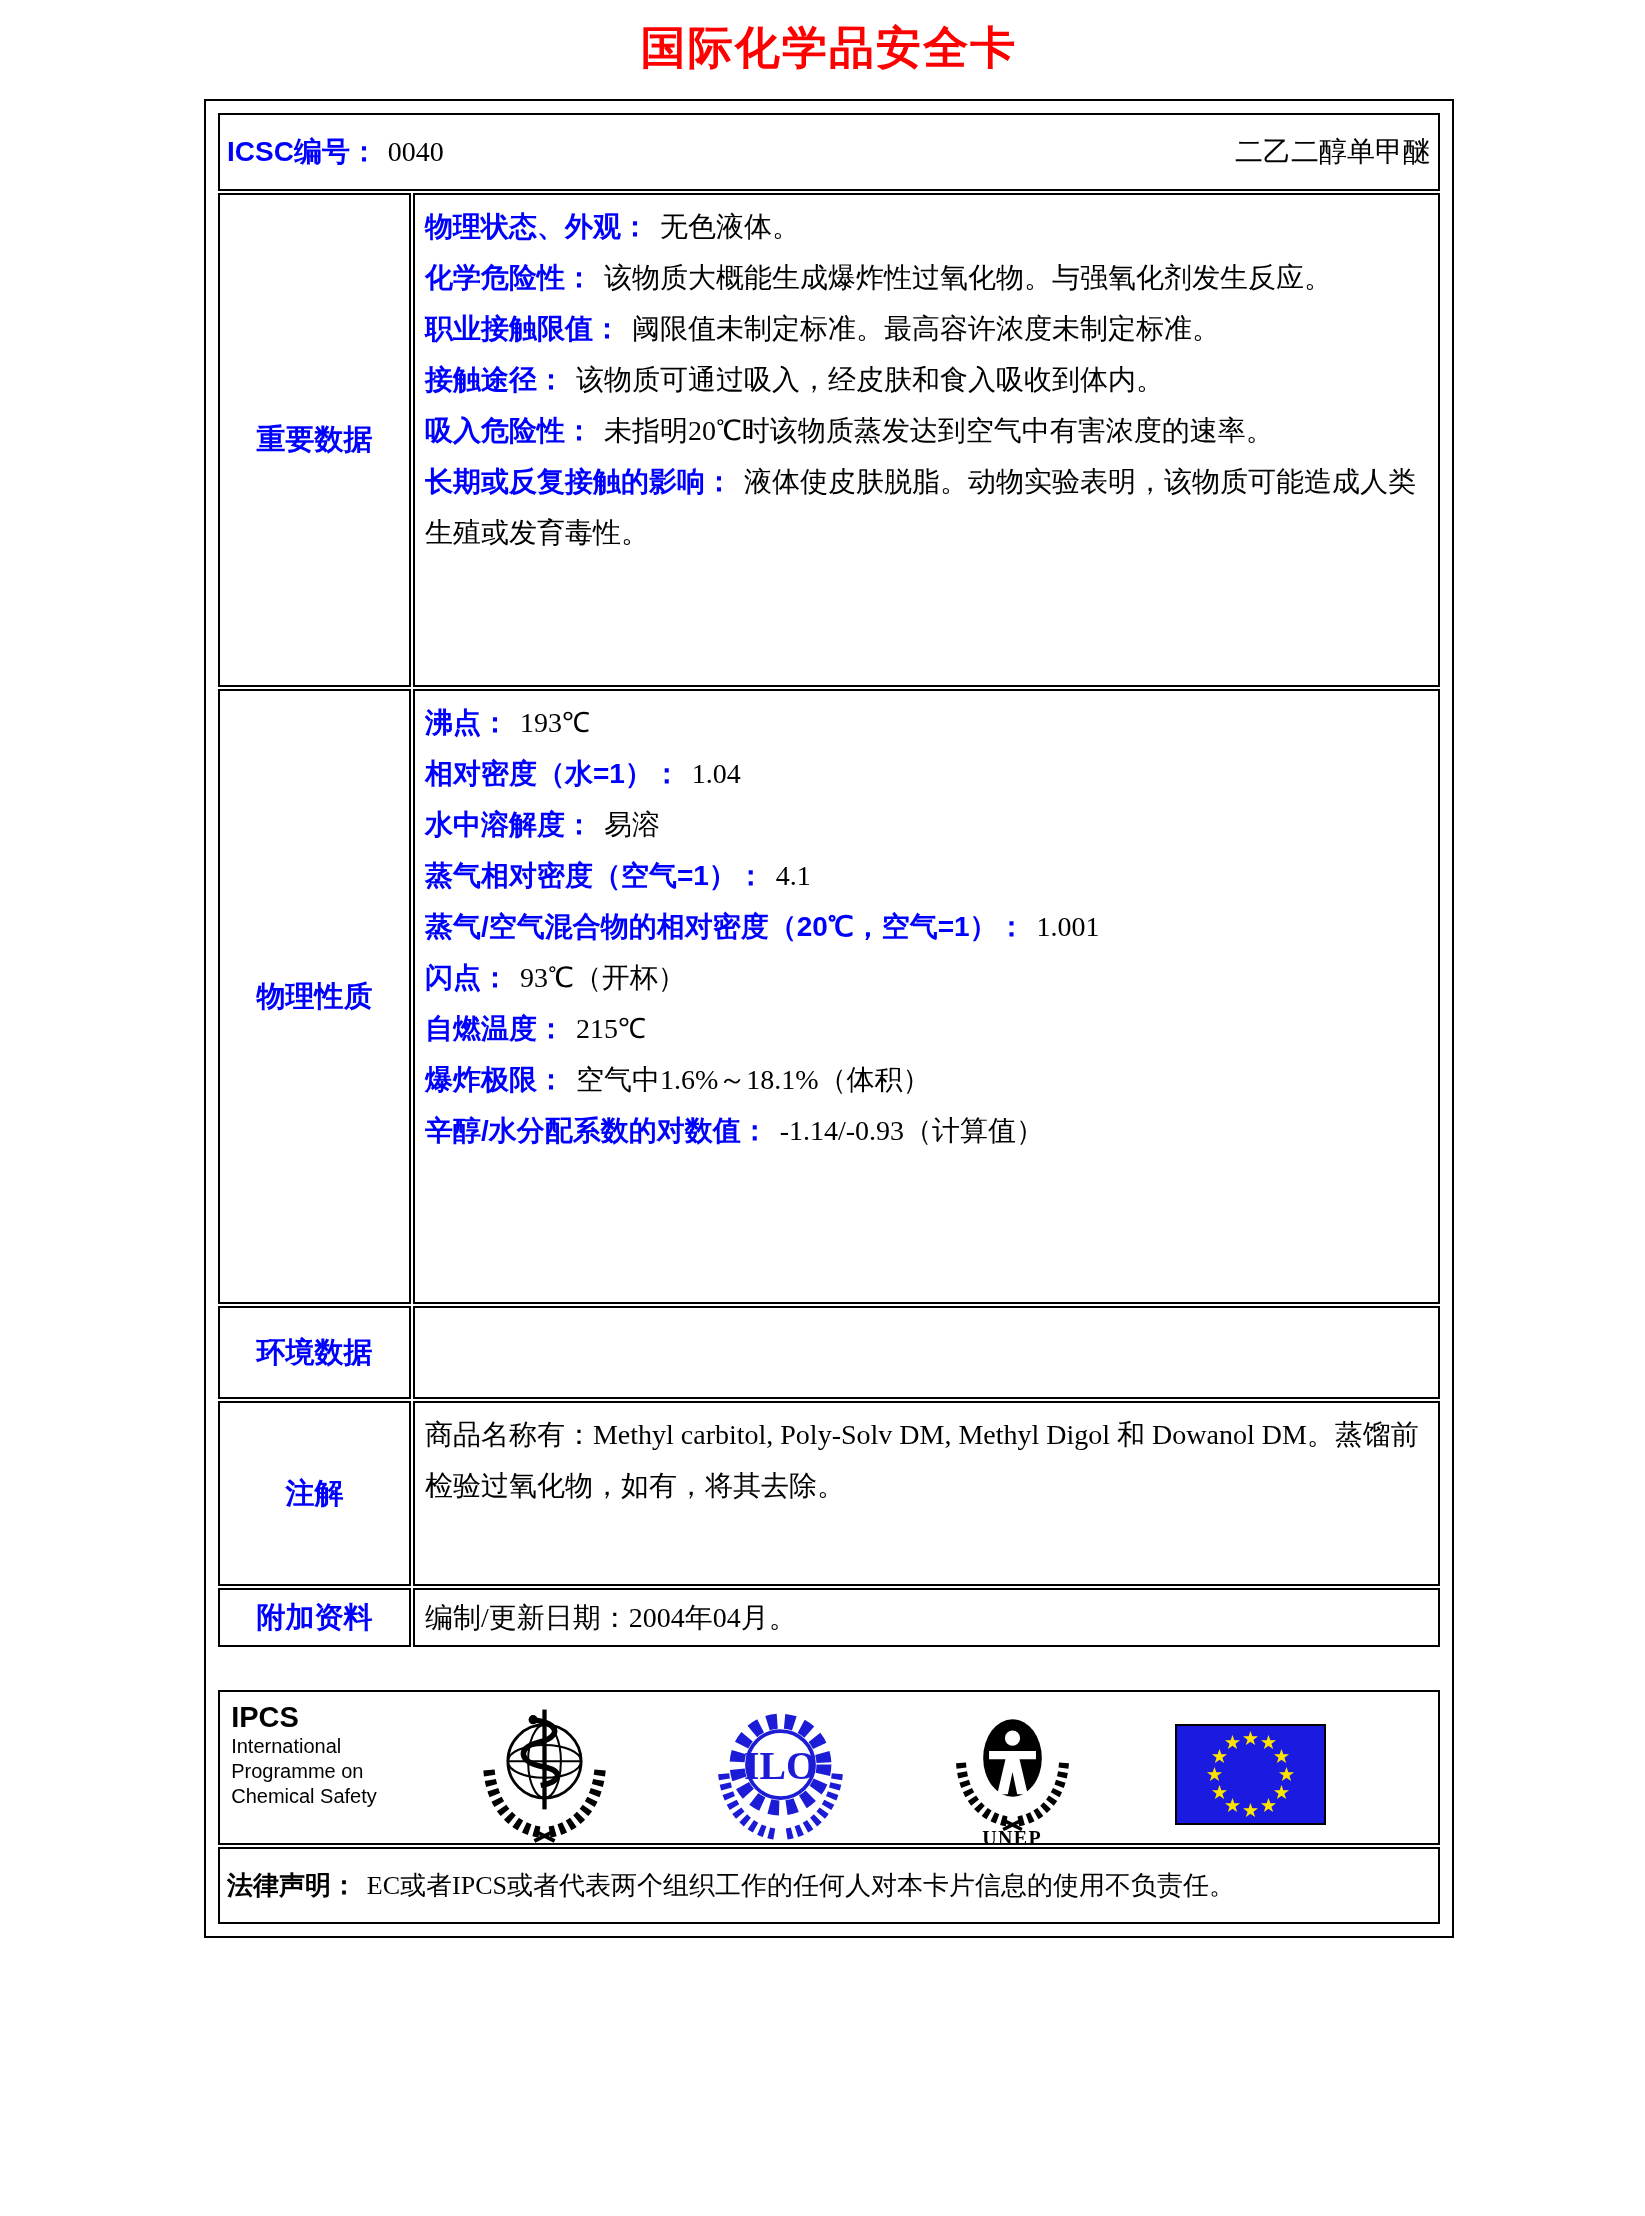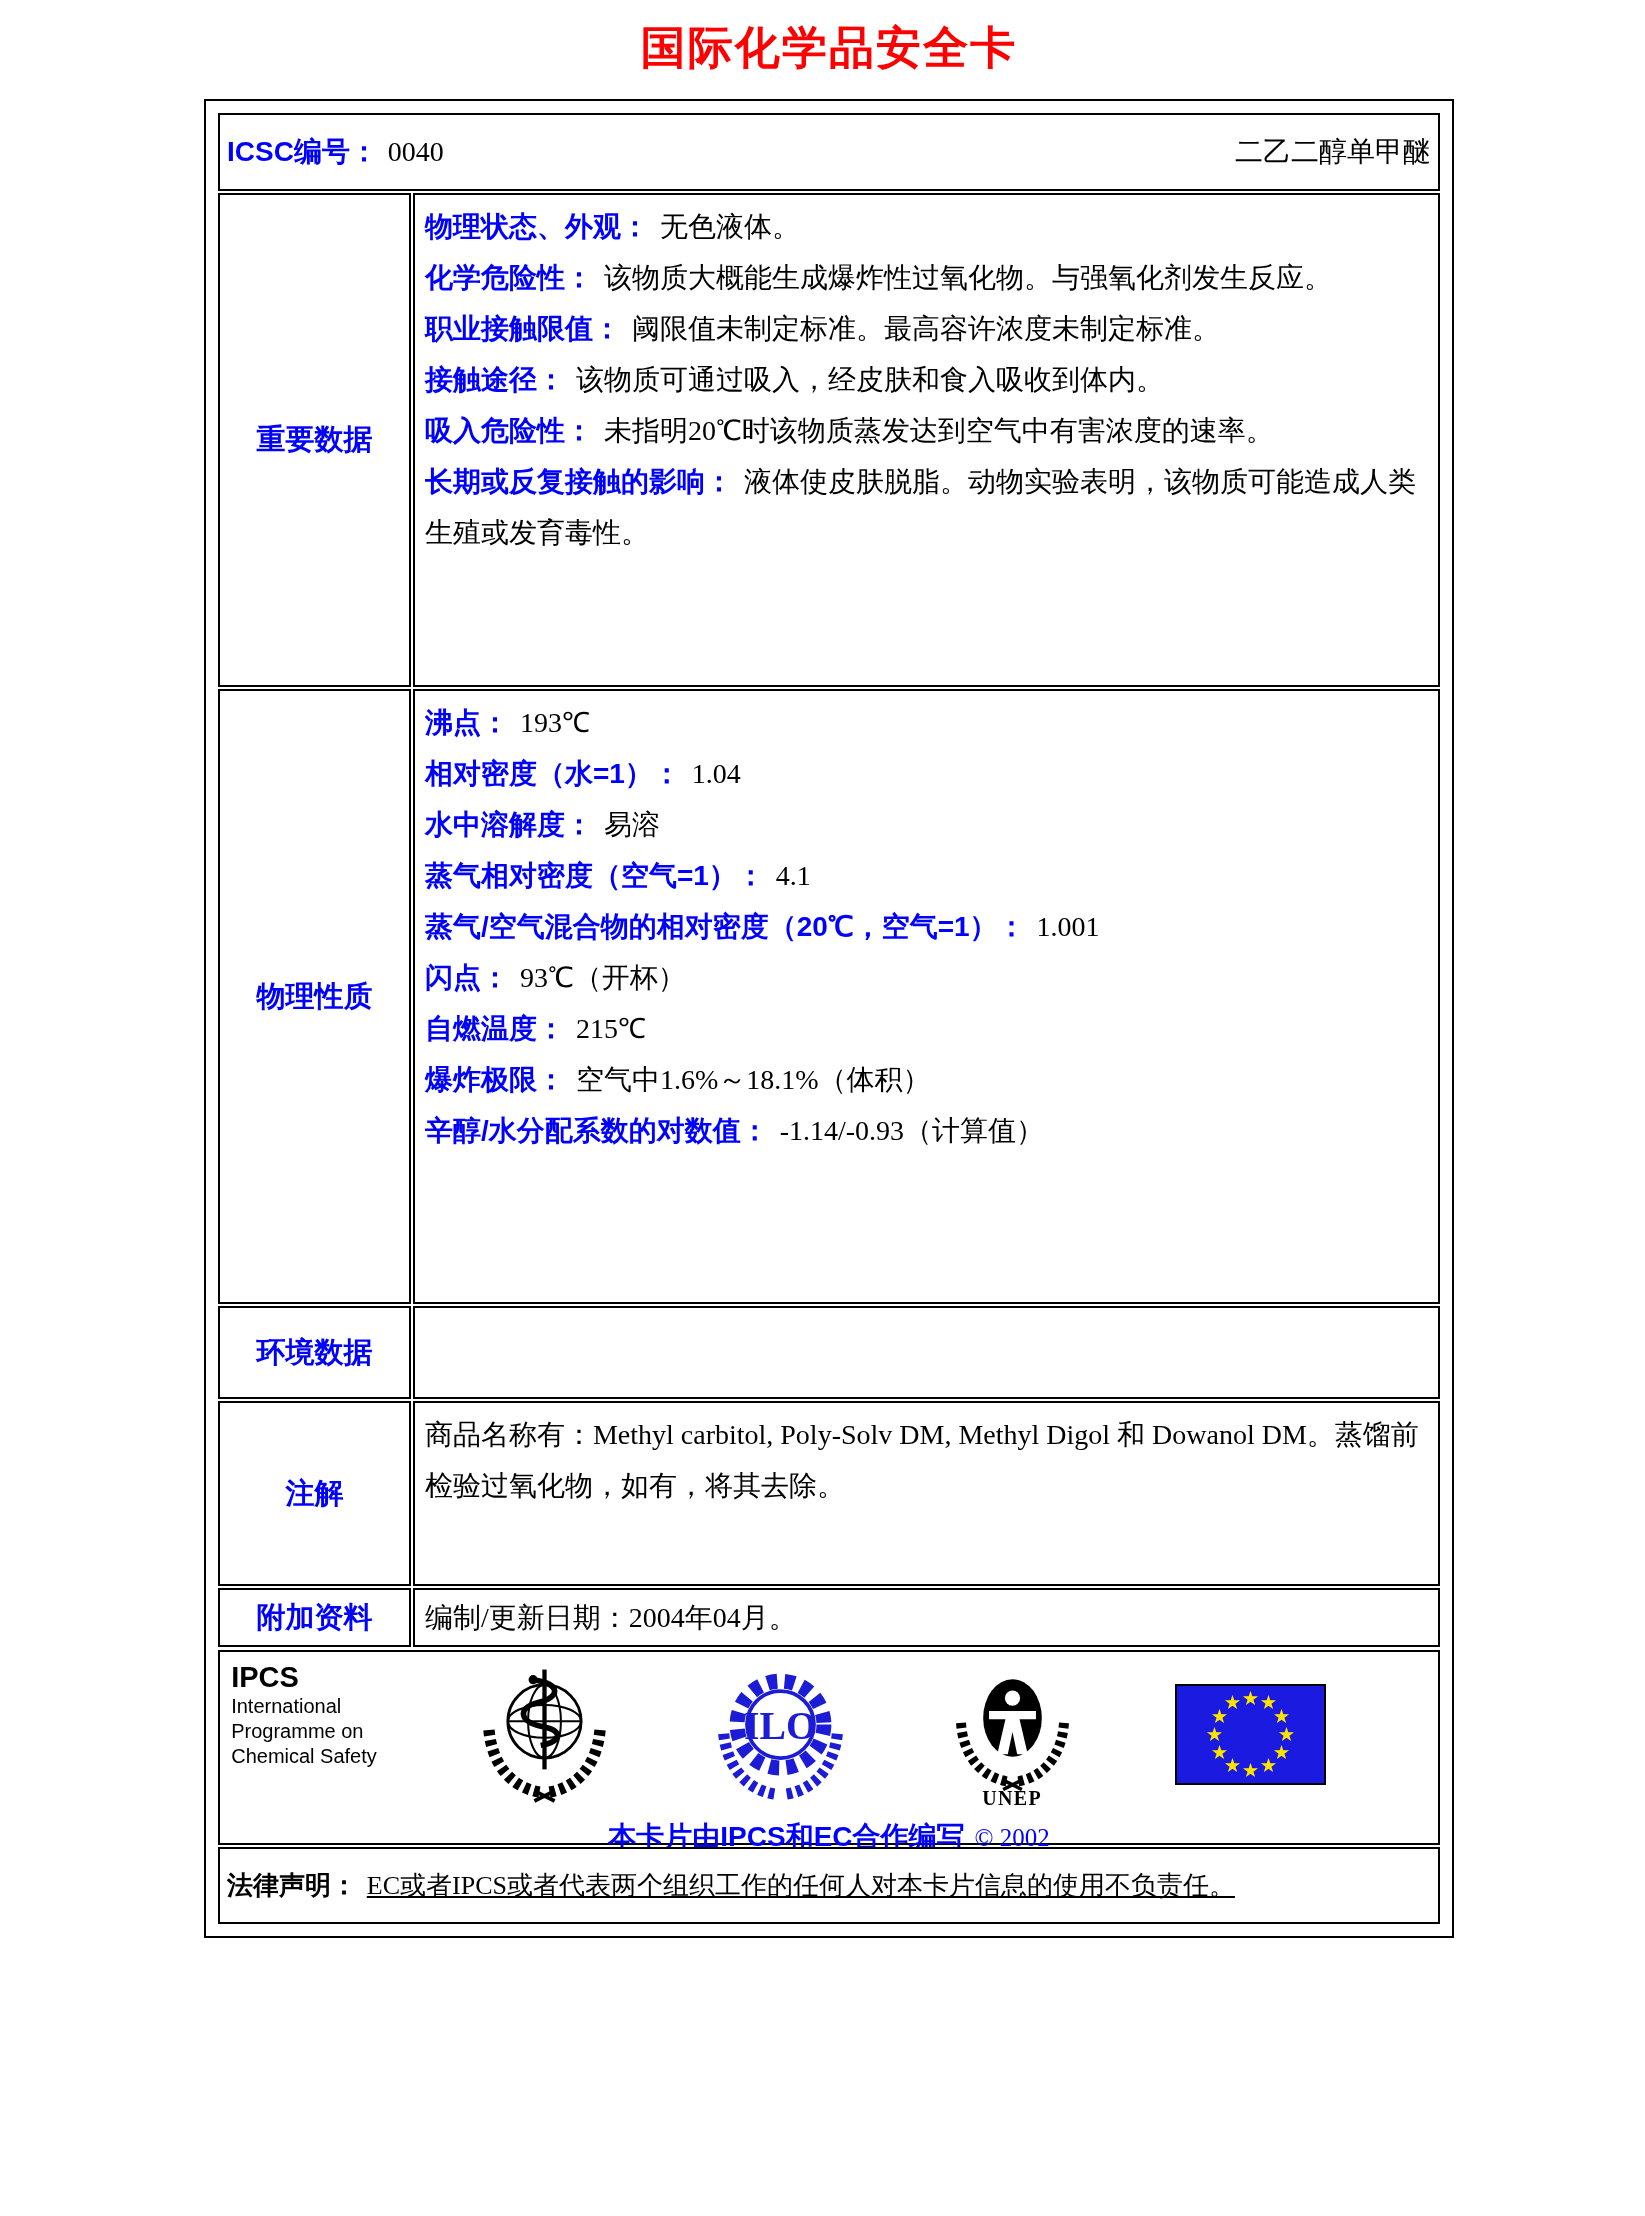--- a/index.html
+++ b/index.html
@@ -43,35 +43,35 @@
   .row-legal{height:77px;}
   .kv{margin:0;line-height:51px;font-size:28px;}
   .kv .k{
     color:#0000FF;font-weight:bold;font-family:"Liberation Sans",sans-serif;
     margin-right:11px;
   }
   .kv .v{color:#000;font-family:"Liberation Serif",serif;}
   .notes-text{margin:0;line-height:51px;font-size:28px;color:#000;font-family:"Liberation Serif",serif;}
   .single-line-cell{display:flex;align-items:center;font-size:28px;color:#000;font-family:"Liberation Serif",serif;}
   
-  .footer-cell{flex:1;display:flex;flex-direction:column;padding:9.8px 7px 4.2px 7px;}
+  .footer-cell{flex:1;display:flex;flex-direction:column;padding:9.8px 7px 4.2px 7px;margin-top:40px;}
   .logo-strip{display:flex;align-items:center;justify-content:space-between;padding:0 105px 0 4.2px;height:146px;}
   .ipcs-block{align-self:flex-start;}
   .ipcs-acronym{font-size:29px;font-weight:bold;color:#000;}
   .ipcs-line{font-size:20px;color:#000;line-height:25px;}
   .unep-wrap{display:flex;flex-direction:column;align-items:center;}
   .unep-label{font-family:"Liberation Serif",serif;font-weight:bold;font-size:20px;color:#000;letter-spacing:1.4px;margin-top:-4.2px;}
   .eu-flag{position:relative;width:151px;height:101px;background:#1A1AE0;border:2.1px solid #000;box-sizing:border-box;}
   .eu-star{position:absolute;width:21px;height:21px;line-height:21px;text-align:center;font-size:19.5px;color:#FFE400;}
   .footer-caption{text-align:center;margin-top:11px;font-size:28px;color:#0000FF;font-weight:bold;}
   .footer-caption .copy{font-family:"Liberation Serif",serif;font-weight:normal;font-size:25px;margin-left:9.8px;}
   
   .row-legal .cell{flex:1;display:flex;align-items:center;padding:0 7px;font-size:26px;}
   .legal-label{color:#000;font-weight:bold;font-family:"Liberation Sans",sans-serif;margin-right:9.8px;white-space:nowrap;}
-  .legal-text{color:#000;font-family:"Liberation Serif",serif;text-decoration:underline;}
+  .legal-text{color:#000;font-family:"Liberation Serif",serif;}
   svg text{font-family:"Liberation Serif",serif;}
 </style>
 </head>
 <body>
 
 <div class="page-title">国际化学品安全卡</div>
 
 <div class="card">
   <div class="rows">
 

